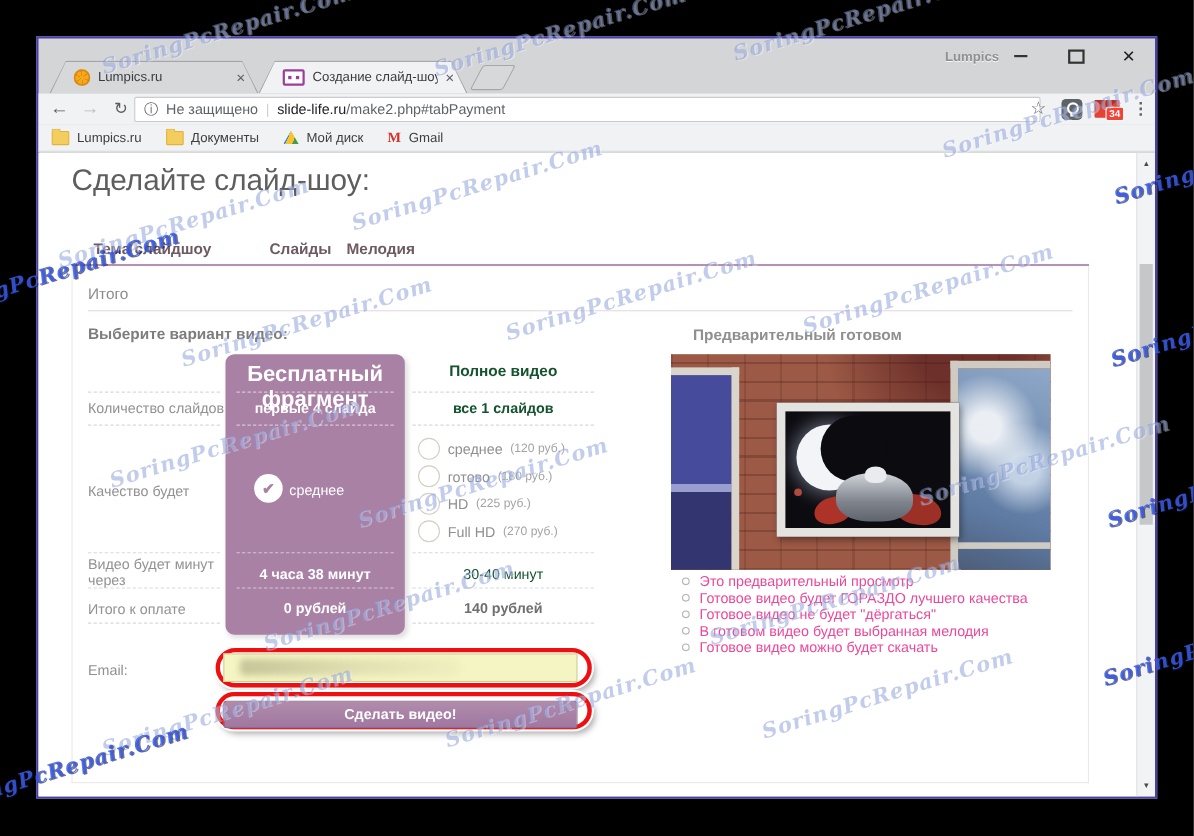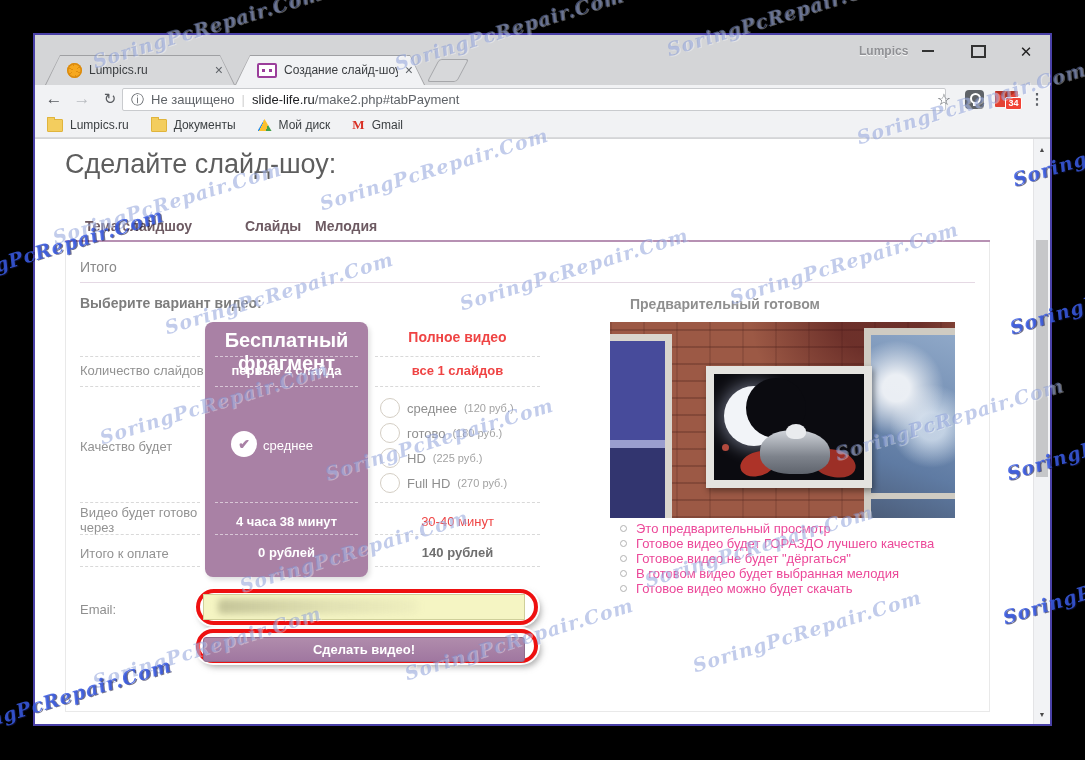--- a/index.html
+++ b/index.html
@@ -106,21 +106,21 @@
   .wdash{border-top:1px dashed rgba(255,255,255,0.55);height:0;}
 
   .freecol{left:170px;top:183px;width:163px;height:255px;background:#a981a5;border-radius:8px;
            box-shadow:2px 3px 5px rgba(0,0,0,0.13);}
   .fc-txt{left:170px;width:163px;text-align:center;color:#fff;font-size:13px;font-weight:bold;}
   .fc-head{font-size:20px;}
   .chk-circle{left:196px;top:292px;width:26px;height:26px;background:#fff;border-radius:50%;
               display:flex;align-items:center;justify-content:center;color:#a981a5;font-size:14px;font-weight:bold;}
   .fc-quality{left:228px;top:299px;color:#fff;font-size:13px;}
 
-  .fullcol-txt{left:340px;width:165px;text-align:center;font-size:13px;color:#ef4444;}
+  .fullcol-txt{left:340px;width:165px;text-align:center;font-size:13px;color:#14532d;}
   .full-head{font-size:14px;font-weight:bold;}
   .radio-row{left:345px;width:170px;height:22px;display:flex;align-items:center;gap:7px;cursor:pointer;}
   .radio{width:18px;height:18px;border-radius:50%;background:#fff;border:1px solid #d4cec4;flex:0 0 auto;}
   .r-lab{font-size:13px;color:#8f8f8f;white-space:nowrap;}
   .r-price{font-size:11px;color:#a3a3a3;white-space:nowrap;}
 
   .email-lab{left:45px;top:463px;font-size:13px;color:#8f8f8f;}
   .red-ann{border:4px solid #ee1010;border-radius:18px;
            box-shadow:0 0 0 2px rgba(255,255,255,0.95),3px 4px 6px rgba(100,100,100,0.55);}
   .ann1{left:161px;top:450px;width:334px;height:28px;}
@@ -263,21 +263,21 @@
       <div class="abs ptab" style="left:280px;">Мелодия</div>
       <div class="abs ptab-line"></div>
       <div class="abs panel"></div>
 
       <div class="abs sec-title">Итого</div>
       <div class="abs sec-line"></div>
       <div class="abs choose">Выберите вариант видео:</div>
 
       <div class="abs rowlab" style="left:45px;top:224px;">Количество слайдов</div>
       <div class="abs rowlab" style="left:45px;top:300px;">Качество будет</div>
-      <div class="abs rowlab" style="left:45px;top:366px;width:125px;line-height:15px;">Видео будет готово через</div>
+      <div class="abs rowlab" style="left:45px;top:366px;width:125px;line-height:15px;">Видео будет минут через</div>
       <div class="abs rowlab" style="left:45px;top:407px;">Итого к оплате</div>
       <div class="abs dash" style="left:45px;top:217px;width:120px;"></div>
       <div class="abs dash" style="left:45px;top:247px;width:120px;"></div>
       <div class="abs dash" style="left:45px;top:363px;width:120px;"></div>
       <div class="abs dash" style="left:45px;top:395px;width:120px;"></div>
       <div class="abs dash" style="left:45px;top:427px;width:120px;"></div>
 
       <div class="abs freecol"></div>
       <div class="abs fc-txt fc-head" style="top:190px;">Бесплатный фрагмент</div>
       <div class="abs wdash" style="left:180px;top:217px;width:143px;"></div>

